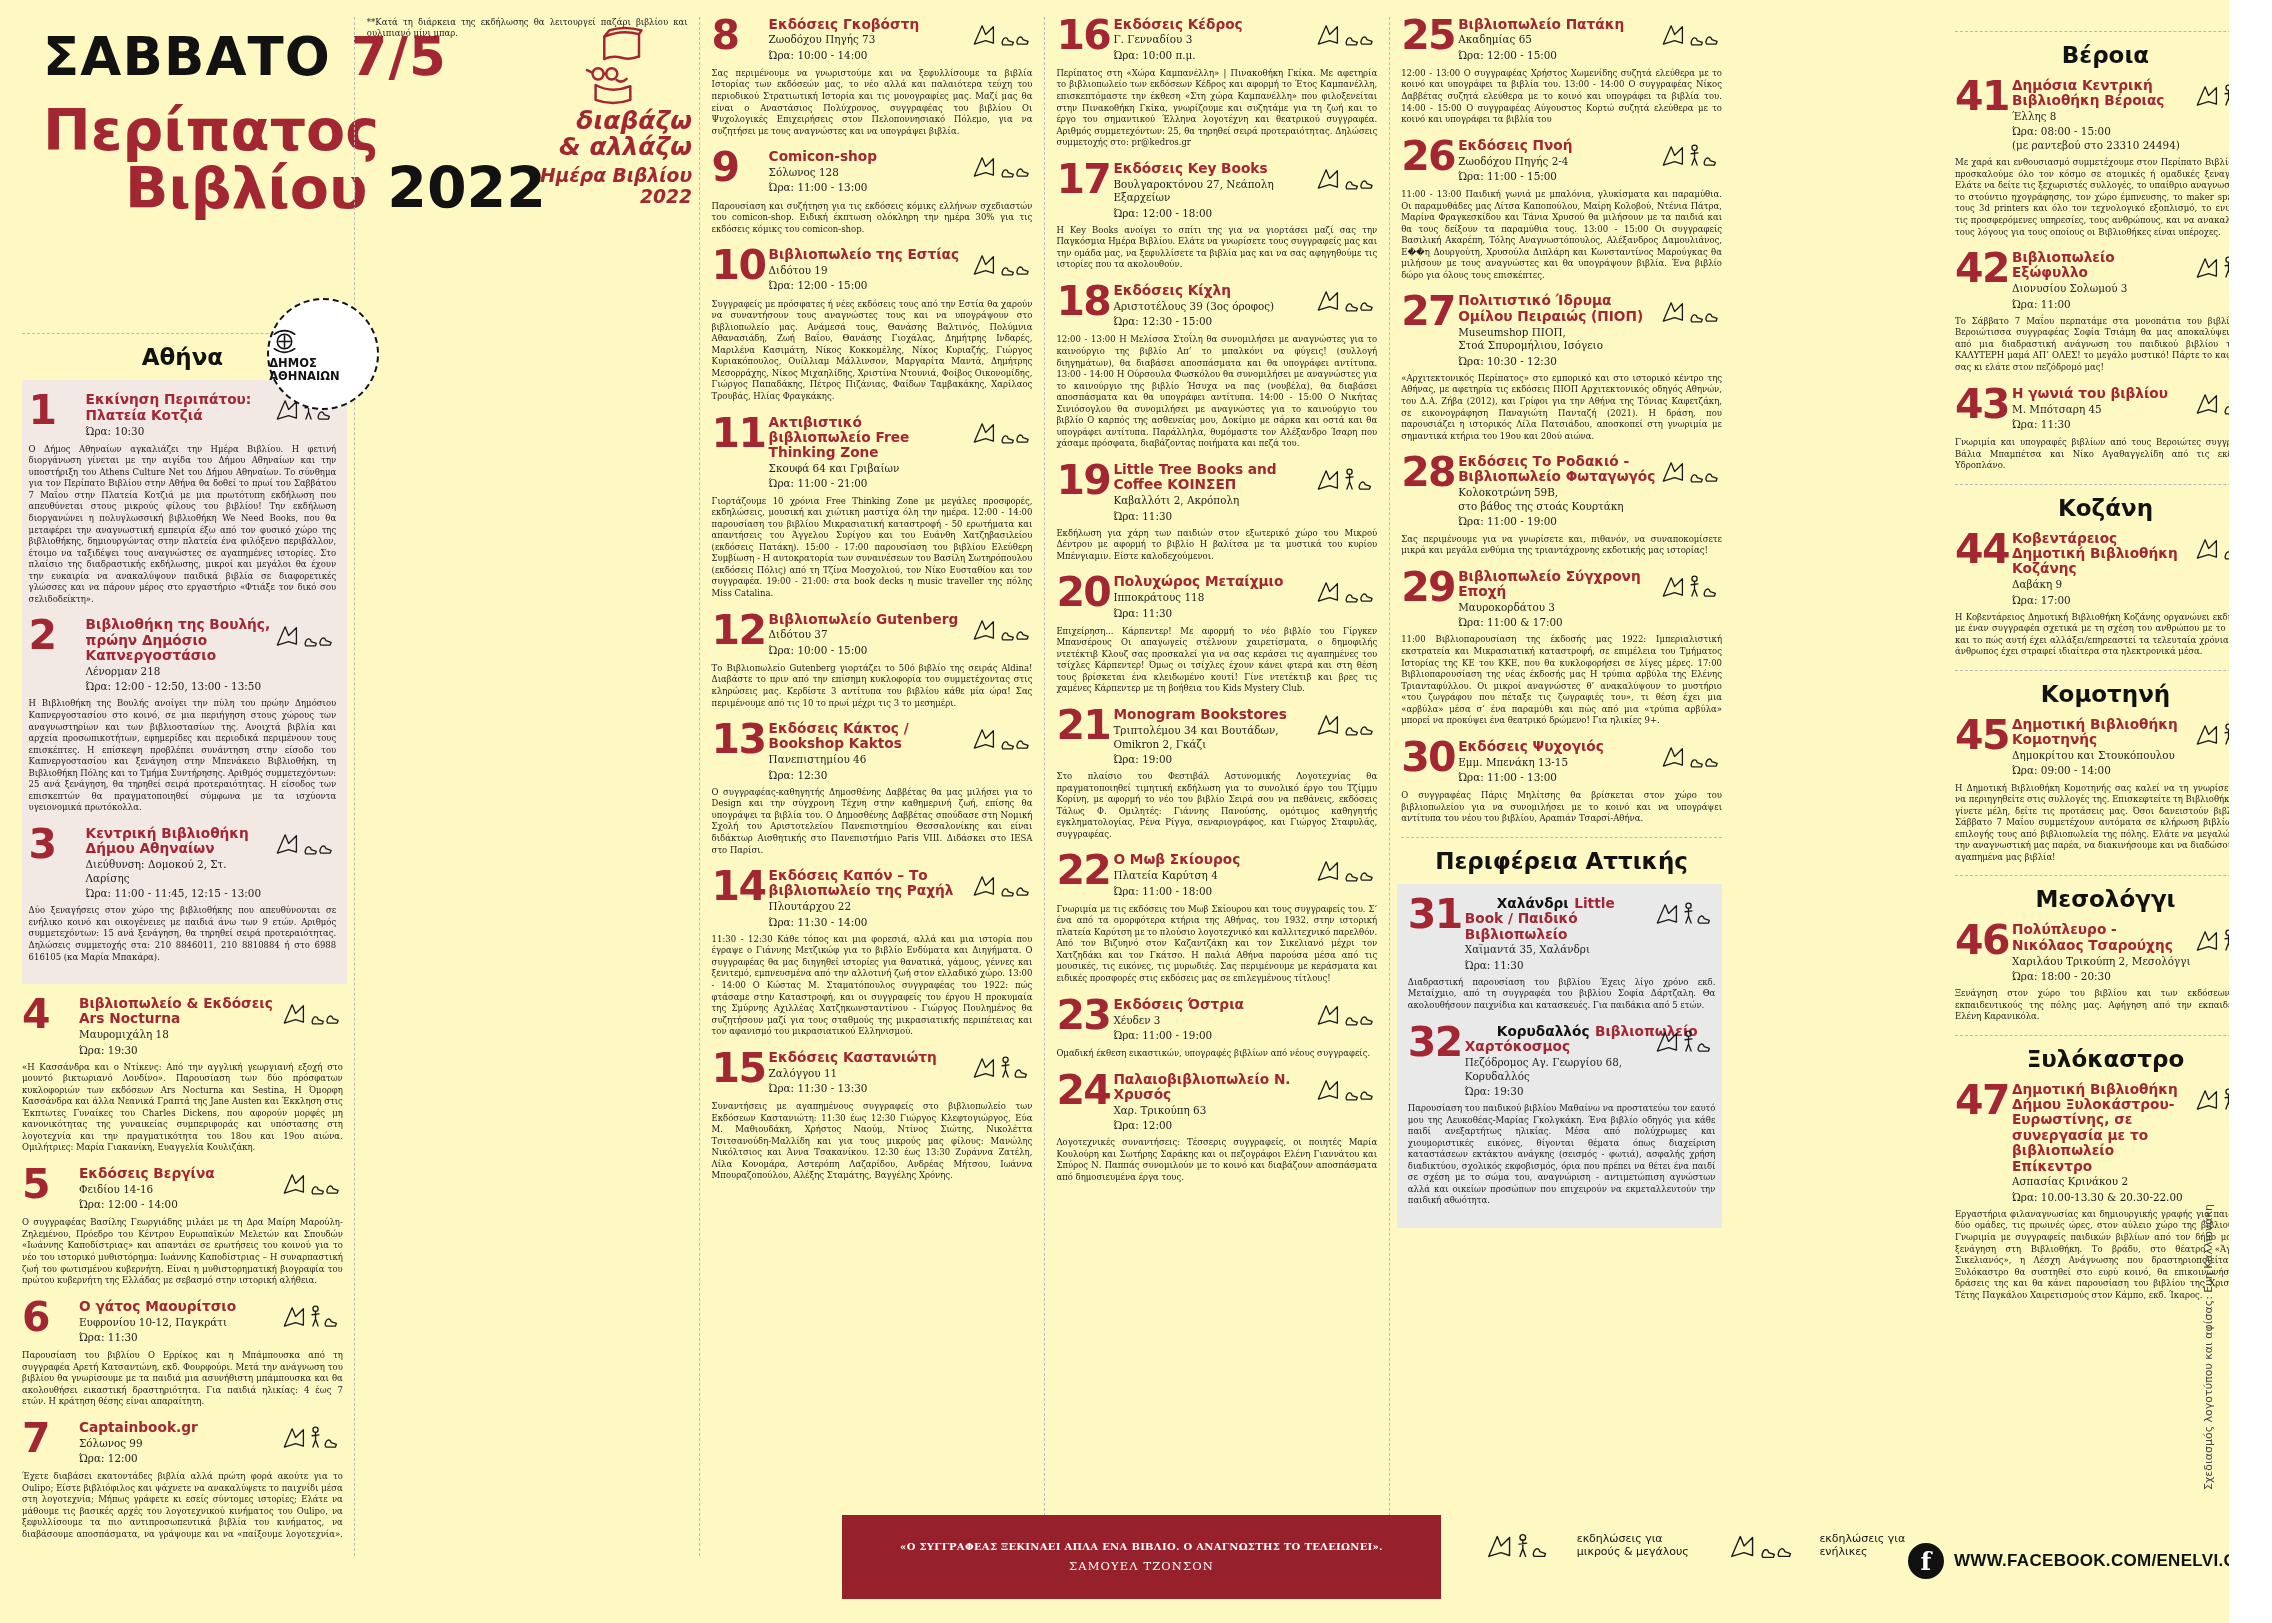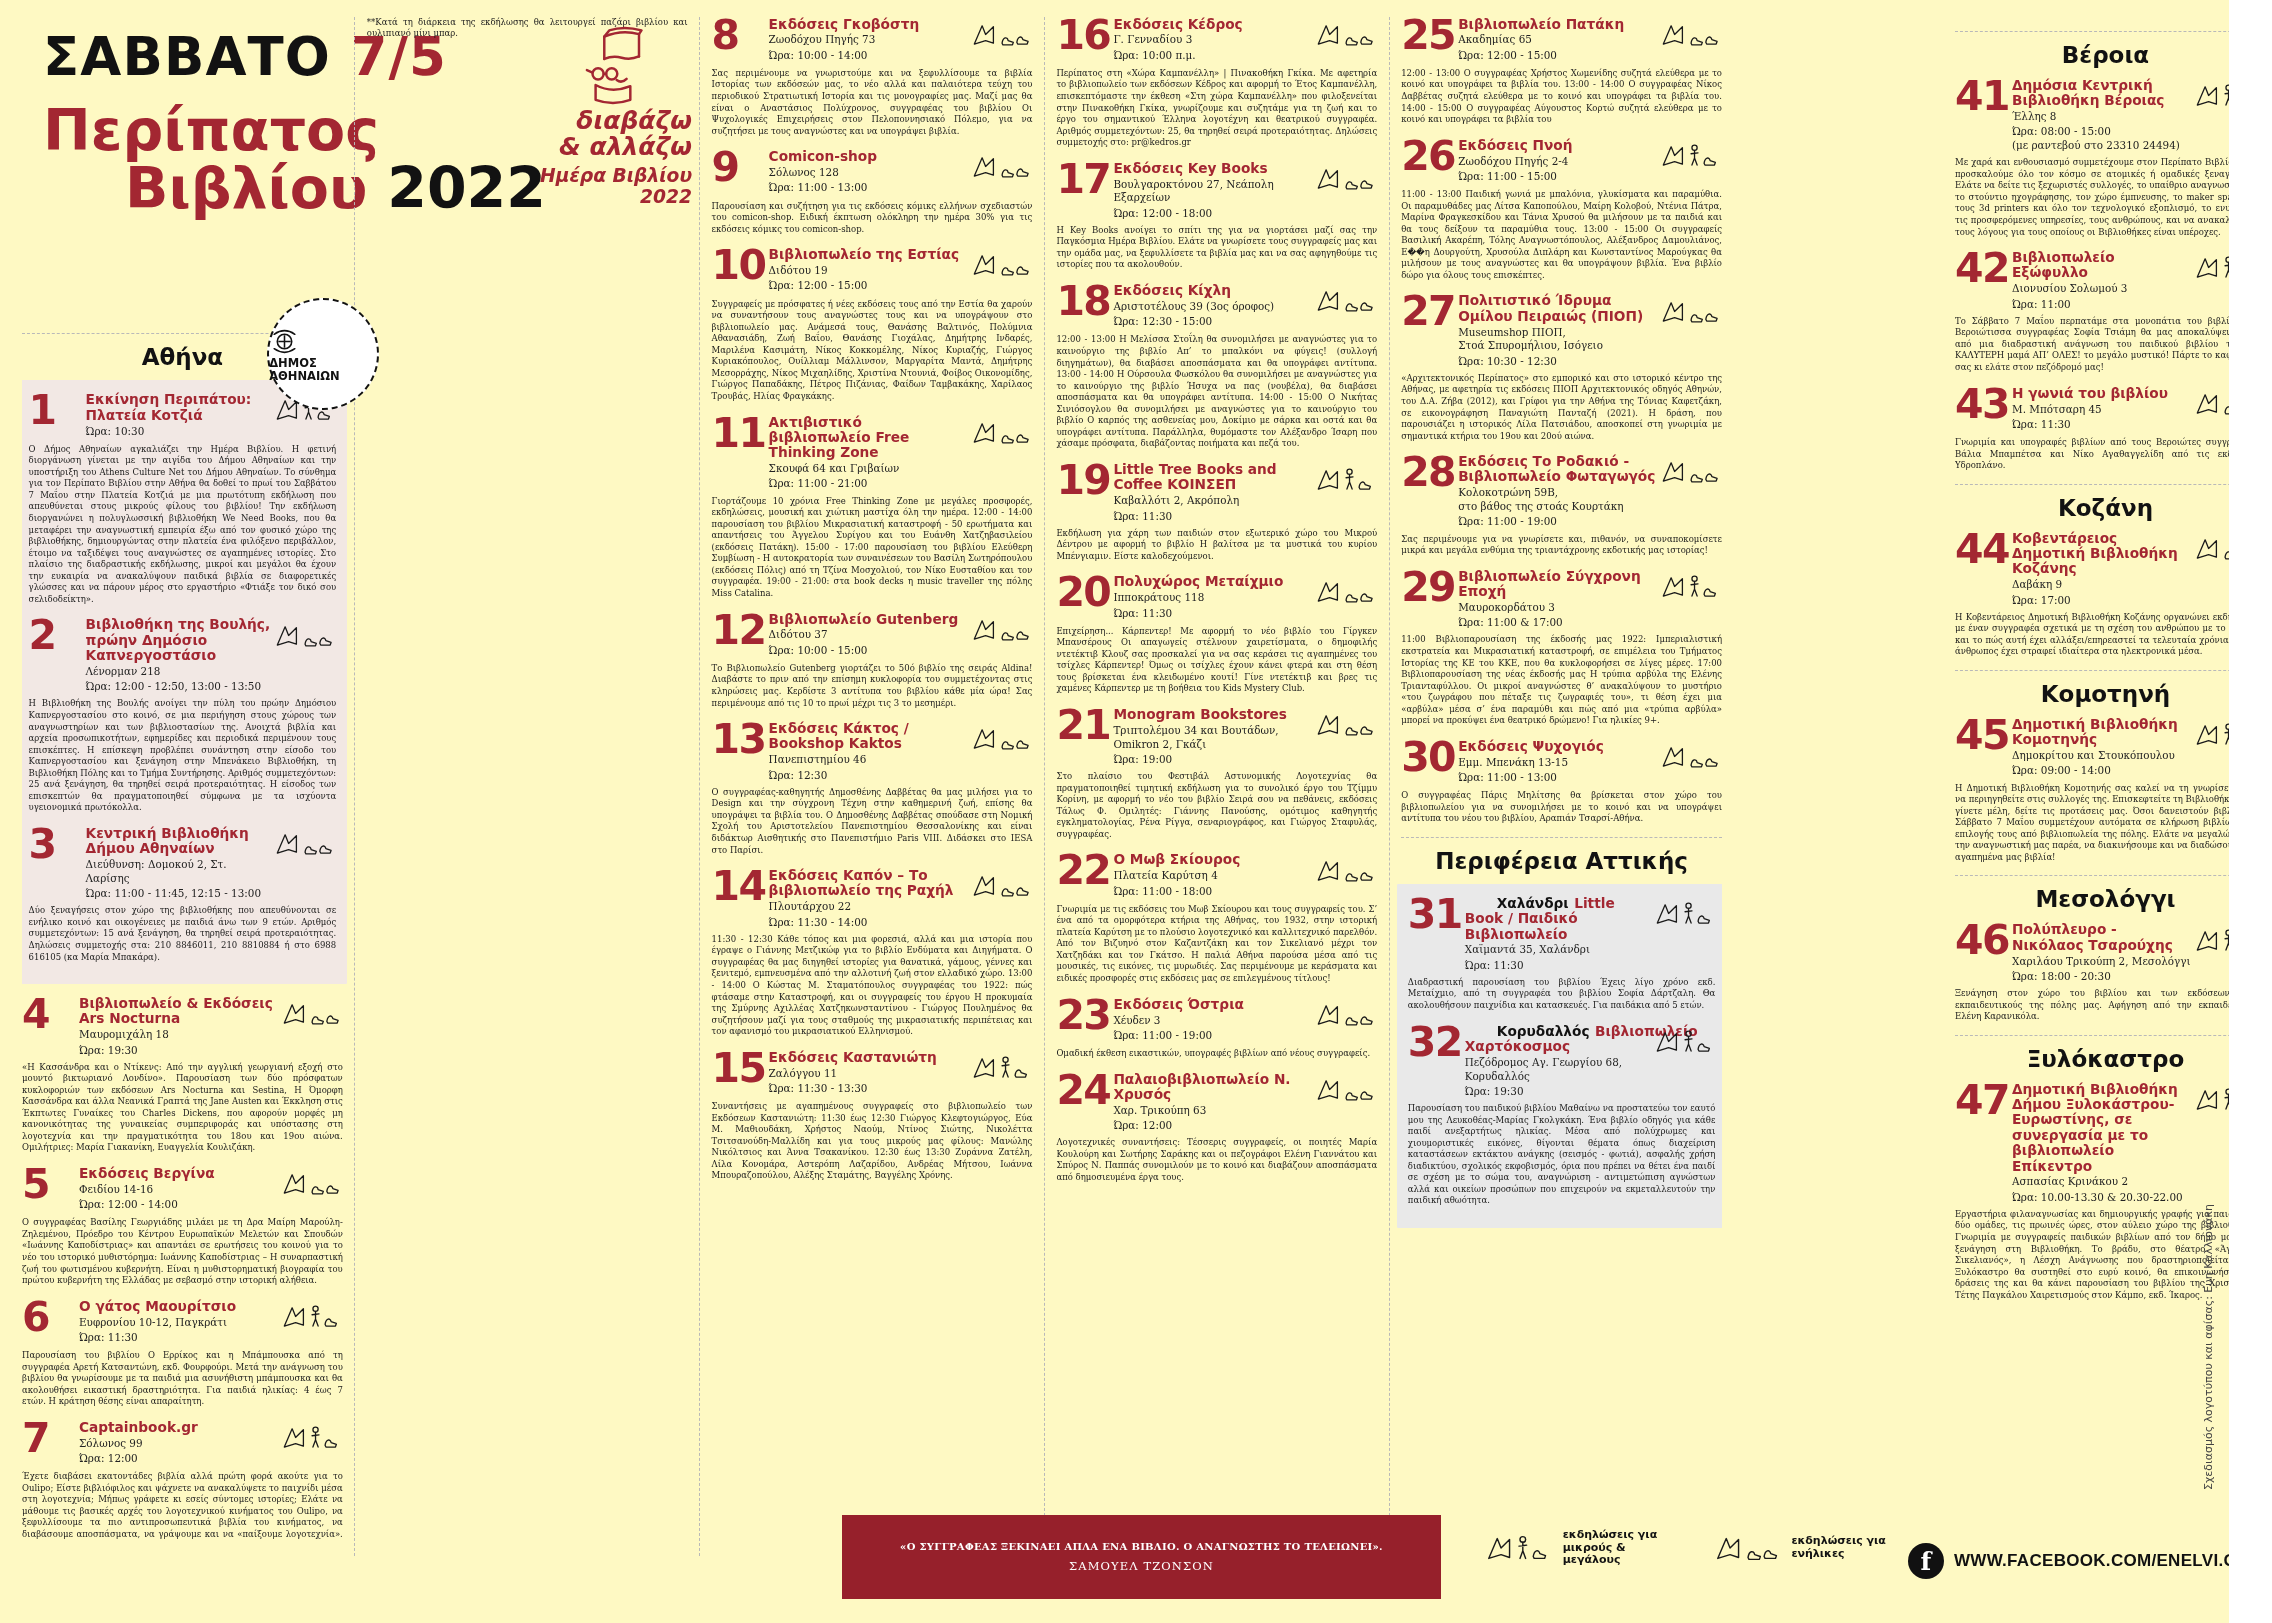--- a/index.html
+++ b/index.html
@@ -46,21 +46,21 @@
               justify-content:center;z-index:5;text-align:center;}
   .muni-badge .mb-txt{font-family:"DejaVu Sans",sans-serif;font-weight:700;font-size:11.5px;color:#121212;line-height:1.1;}
   
   #quoteBox{position:absolute;left:842px;top:1515px;width:599px;height:84px;background:#96202b;color:#fff;
             display:flex;flex-direction:column;align-items:center;justify-content:center;text-align:center;z-index:8;}
   #quoteBox .q{font-size:10px;font-weight:700;letter-spacing:0.3px;padding:0 18.7px;}
   #quoteBox .a{font-size:11.5px;margin-top:7.7px;letter-spacing:1.1px;}
   #legend{position:absolute;left:1484px;top:1529px;display:flex;gap:35px;z-index:8;}
   .legend-item{display:flex;align-items:center;gap:7.7px;}
   .legend-item svg{width:71px;height:34px;}
-  .legend-label{font-family:"DejaVu Sans",sans-serif;font-size:11px;font-weight:700;color:#121212;width:115px;line-height:1.15;}
+  .legend-label{font-family:"DejaVu Sans",sans-serif;font-size:11px;font-weight:400;color:#121212;width:115px;line-height:1.15;margin-left:14px;}
   #fbArea{position:absolute;left:1908px;top:1543px;display:flex;align-items:center;gap:10px;z-index:8;}
   #fbCircle{width:36px;height:36px;border-radius:50%;background:#111;color:#fff;display:flex;align-items:center;
             justify-content:center;font-family:"DejaVu Serif",serif;font-weight:700;font-size:25px;}
   #fbUrl{font-family:"Liberation Sans",sans-serif;font-weight:700;font-size:17px;color:#111;letter-spacing:0.3px;}
   #credit{position:absolute;right:14.3px;top:1072px;height:418px;writing-mode:vertical-rl;transform:rotate(180deg);
           font-family:"DejaVu Sans",sans-serif;font-size:11px;color:#444;}
 </style>
 </head>
 <body>
 

